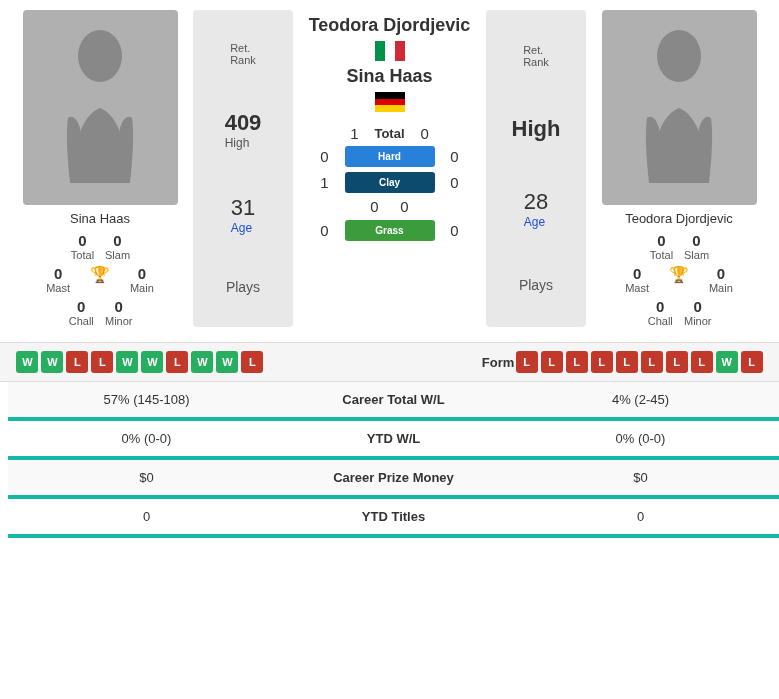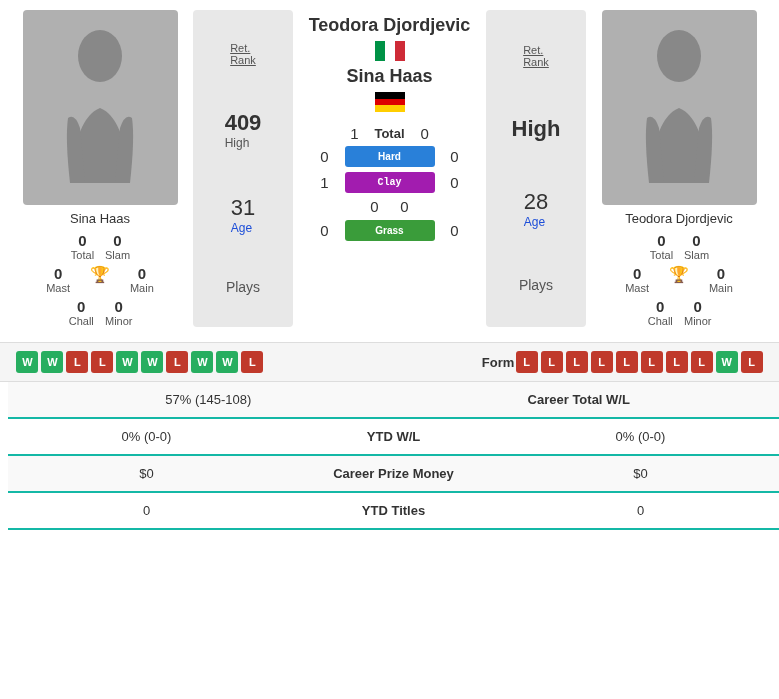--- a/index.html
+++ b/index.html
@@ -76,21 +76,21 @@
       border-radius: 4px;
       display: flex;
       flex-direction: column;
       align-items: center;
       justify-content: space-around;
       width: 100px;
       padding: 10px 5px;
       flex-shrink: 0;
     }
 
-    .rank-label { font-size: 11px; color: #555; text-decoration: underline; }
+    .rank-label { font-size: 11px; color: #555; }
     .rank-value { font-size: 22px; font-weight: bold; }
     .rank-sub { font-size: 12px; color: #555; }
     .age-value { font-size: 22px; font-weight: normal; }
     .age-label { font-size: 12px; color: #1d4ed8; }
     .plays-label { font-size: 14px; color: #555; }
 
     .center-section {
       flex: 1;
       display: flex;
       flex-direction: column;
@@ -152,21 +152,21 @@
       padding: 5px 0;
       border: none;
       border-radius: 3px;
       color: white;
       font-size: 10px;
       font-weight: bold;
       text-align: center;
     }
 
     .btn-hard { background: #2980d9; }
-    .btn-clay { background: #a21caf; font-family: Liberation Mono, monospace; }
+    .btn-clay { background: #0c4a6e; }
     .btn-indoor { background: #5b9bd5; }
     .btn-grass { background: #3a9c3a; }
 
     .score-num { min-width: 20px; text-align: center; font-size: 15px; }
 
     .bottom-section {
       border-top: 1px solid #ddd;
       margin-top: 5px;
     }
 
@@ -204,21 +204,21 @@
       color: white;
     }
 
     .badge-w { background: #27ae60; }
     .badge-l { background: #c0392b; }
 
     .stat-row {
       display: flex;
       align-items: center;
       padding: 10px 15px;
-      border-bottom: 2px solid #14b8a6;
+      border-bottom: 4px solid #14b8a6;
       margin-left: 8px;
     }
 
     .stat-row:nth-child(even) { background: #f9f9f9; }
 
     .stat-row-label {
       flex: 1;
       text-align: center;
       font-weight: bold;
       font-size: 13px;
@@ -455,20 +455,21 @@
         <div class="badge badge-l">L</div>
         <div class="badge badge-l">L</div>
         <div class="badge badge-w">W</div>
         <div class="badge badge-l">L</div>
       </div>
   </div>
 
   <div class="stat-row">
     <div class="stat-row-left">57% (145-108)</div>
     <div class="stat-row-label">Career Total W/L</div>
+    <div class="stat-row-right">4% (2-45)</div>
   </div>
 
   <div class="stat-row">
     <div class="stat-row-left">0% (0-0)</div>
     <div class="stat-row-label">YTD W/L</div>
     <div class="stat-row-right">0% (0-0)</div>
   </div>
 
   <div class="stat-row">
     <div class="stat-row-left">$0</div>

